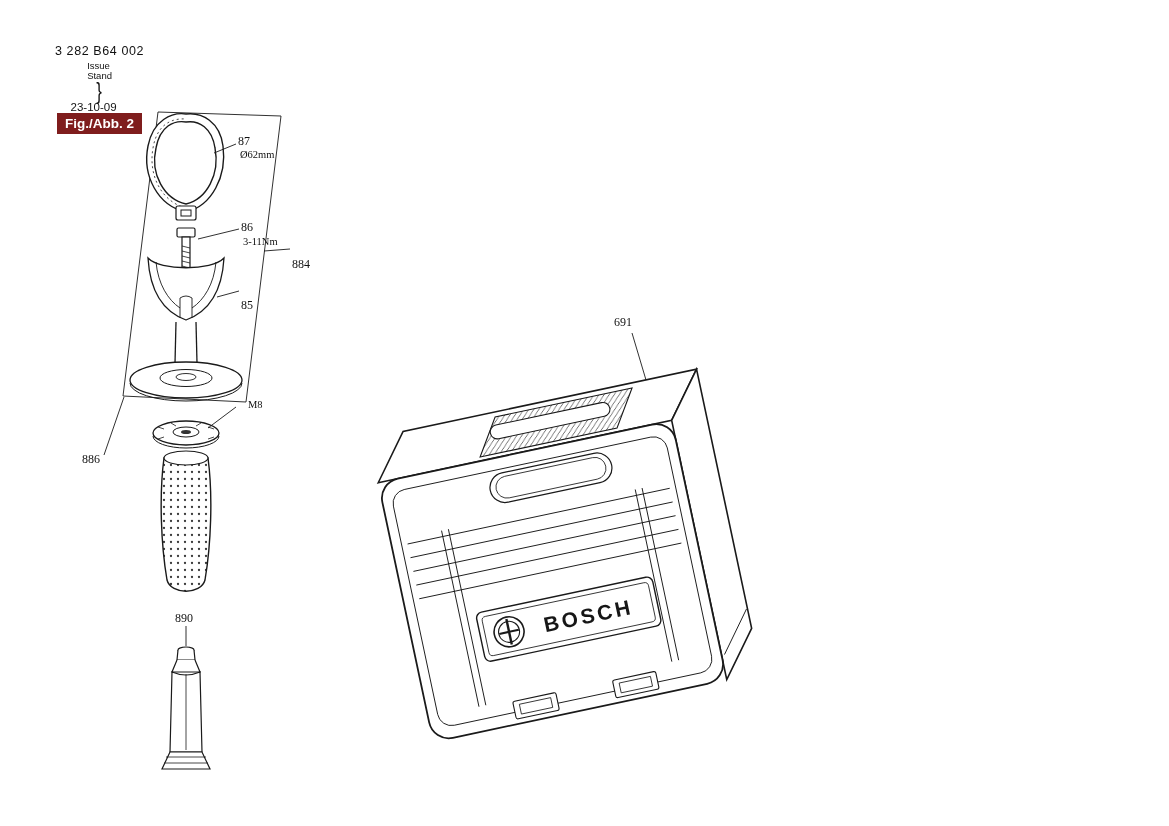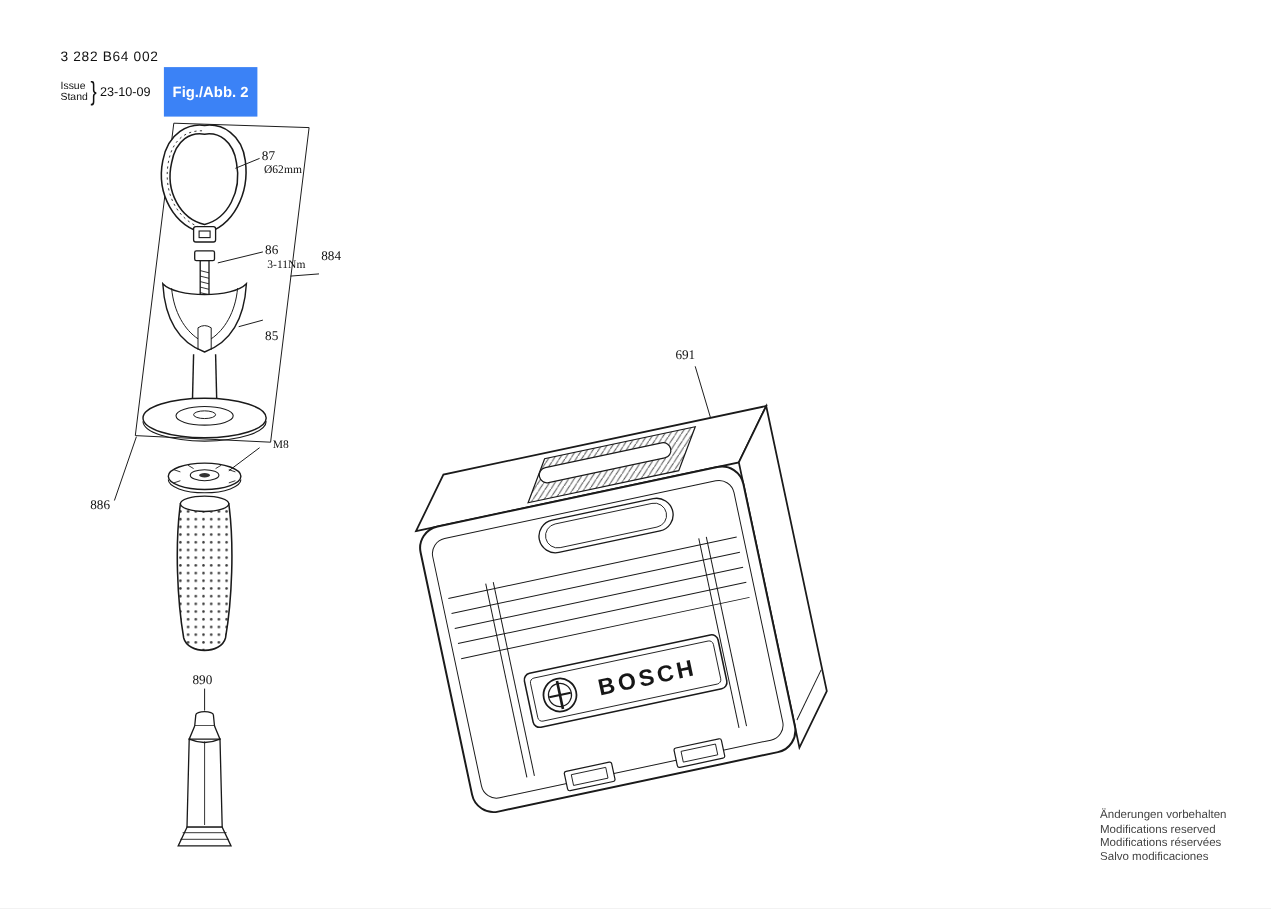--- a/index.html
+++ b/index.html
@@ -9,25 +9,25 @@
     width:1169px;height:826px;
     background:#ffffff;
     font-family:"Liberation Sans", sans-serif;
     color:#111;
     overflow:hidden;
     margin:0 auto;
   }
   svg{position:absolute;left:0;top:0;}
   .header{position:absolute;left:55px;top:44px;}
   .part-number{font-size:12.5px;letter-spacing:0.6px;white-space:nowrap;}
-  .issue-row{display:flex;align-items:center;margin-top:3px;}
+  .issue-row{display:flex;align-items:center;margin-top:3px;flex-direction:column;}
   .issue-stand{display:flex;flex-direction:column;font-size:9.5px;line-height:10px;}
   .brace{font-size:24px;font-weight:300;line-height:20px;margin:0 2px 0 1px;transform:scaleX(.7);}
   .issue-date{font-size:11.5px;margin-right:12px;}
-  .fig-box{background:#3b82f6;color:#fff;font-weight:bold;font-size:13.5px;padding:15px 8px;white-space:nowrap;}
+  .fig-box{background:#7f1d1d;color:#fff;font-weight:bold;font-size:13.5px;padding:3px 8px;white-space:nowrap;}
   .co{position:absolute;font-size:12px;white-space:nowrap;color:#111;font-family:Liberation Serif, serif;}
   .co.dim{font-size:10.5px;margin-left:10px;}
   .footer{position:absolute;left:1000px;top:735px;font-size:10.5px;line-height:12.5px;color:#444;}
   .footer span{display:block;}
 </style>
 </head>
 <body>
 
 <div class="page">
 
@@ -190,26 +190,20 @@
       <span class="issue-date">23-10-09</span>
       <span class="fig-box">Fig./Abb. 2</span>
     </div>
   </div>
 
   <span class="co" style="left:238px;top:134px">87</span>
   <span class="co dim" style="left:230px;top:149px">Ø62mm</span>
   <span class="co" style="left:241px;top:220px">86</span>
   <span class="co dim" style="left:233px;top:236px">3-11Nm</span>
   <span class="co" style="left:241px;top:298px">85</span>
-  <span class="co" style="left:292px;top:225px">884</span>
+  <span class="co" style="left:292px;top:257px">884</span>
   <span class="co dim" style="left:238px;top:399px">M8</span>
   <span class="co" style="left:82px;top:452px">886</span>
   <span class="co" style="left:175px;top:611px">890</span>
   <span class="co" style="left:614px;top:315px">691</span>
 
-  <div class="footer">
-    <span>Änderungen vorbehalten</span>
-    <span>Modifications reserved</span>
-    <span>Modifications réservées</span>
-    <span>Salvo modificaciones</span>
-  </div>
 
 </div>
 
 </body></html>

